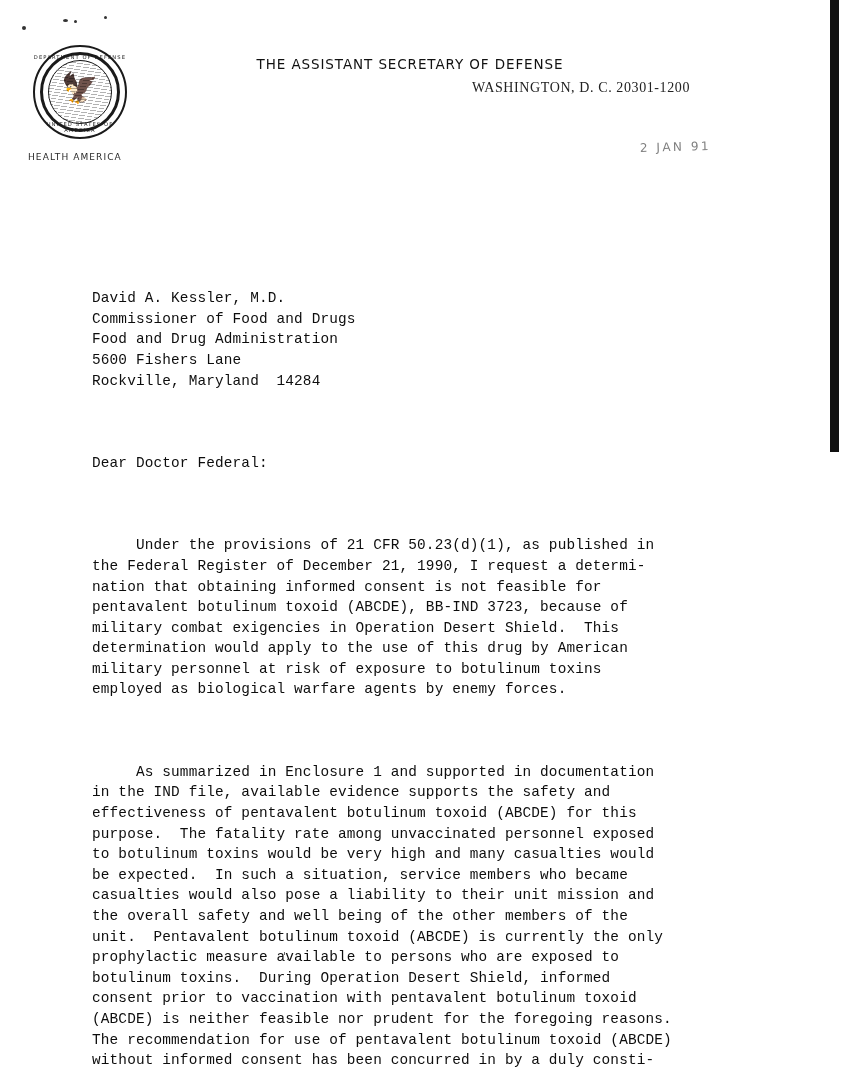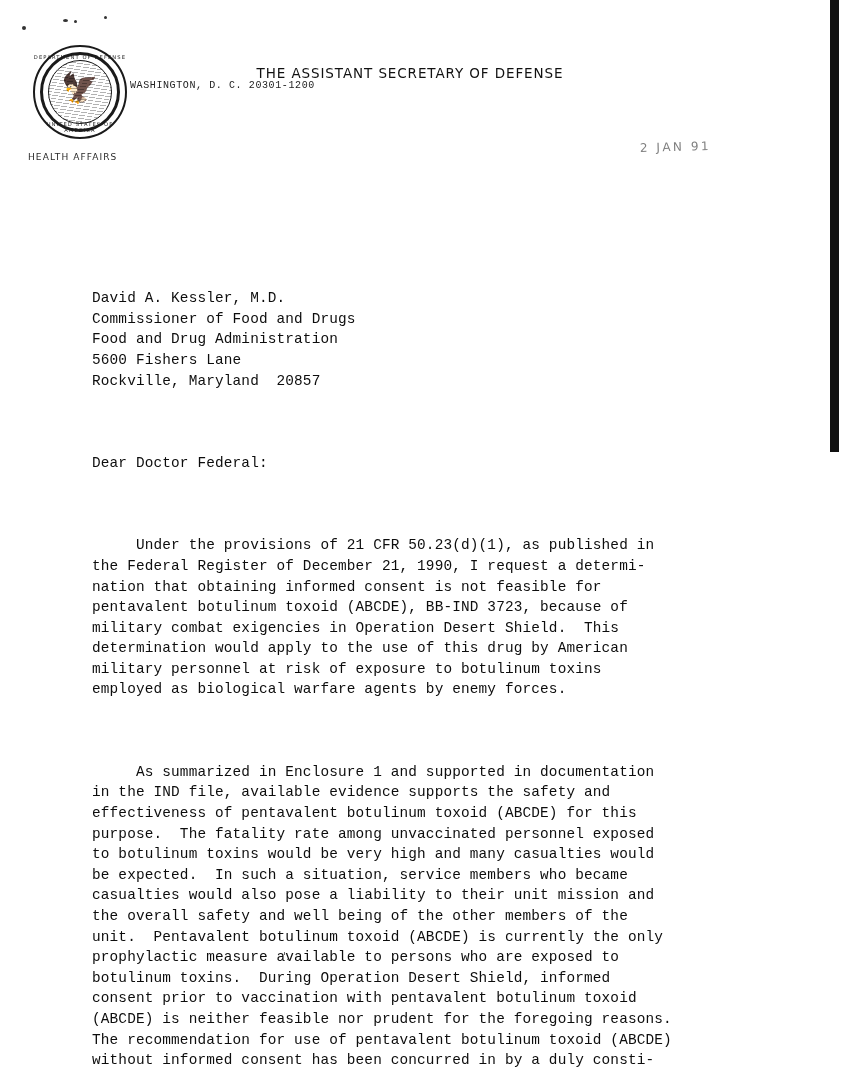--- a/index.html
+++ b/index.html
@@ -122,36 +122,36 @@
         rgba(0,0,0,0.30) 0px,
         rgba(0,0,0,0.30) 0.8px,
         rgba(255,255,255,0) 0.8px,
         rgba(255,255,255,0) 3.2px);
     pointer-events: none;
   }
 
   .lh-title {
     position: absolute;
     left: 130px;
-    top: 25px;
+    top: 16px;
     width: 560px;
     text-align: center;
     font-family: "DejaVu Sans", sans-serif;
     font-size: 13.5px;
     letter-spacing: 0.9px;
     color: #111;
   }
   .lh-sub {
     position: absolute;
     left: 130px;
     top: 40px;
     width: 560px;
-    text-align: left;
-    font-family: Liberation Mono, monospace;
-    font-size: 10px;
+    text-align: right;
+    font-family: Liberation Serif, serif;
+    font-size: 14px;
     letter-spacing: 0.6px;
     color: #222;
   }
   .lh-dept {
     position: absolute;
     left: 28px;
     top: 112px;
     font-family: "DejaVu Sans", sans-serif;
     font-size: 9px;
     letter-spacing: 1.1px;
@@ -214,30 +214,30 @@
     <div class="ring-inner">
       <div class="eagle">🦅</div>
     </div>
     <div class="hatch"></div>
     <div class="seal-top-text">DEPARTMENT OF DEFENSE</div>
     <div class="seal-bottom-text">UNITED STATES OF AMERICA</div>
   </div>
 
   <div class="lh-title">THE ASSISTANT SECRETARY OF DEFENSE</div>
   <div class="lh-sub">WASHINGTON, D. C.  20301-1200</div>
-  <div class="lh-dept">HEALTH AFFAIRS</div>
+  <div class="lh-dept">HEALTH AMERICA</div>
   <div class="lh-datestamp">2 JAN 91</div>
 </div>
 
 <div class="letter-body">
   <div class="block">David A. Kessler, M.D.
 Commissioner of Food and Drugs
 Food and Drug Administration
 5600 Fishers Lane
-Rockville, Maryland  20857</div>
+Rockville, Maryland  14284</div>
   <div class="block">Dear Doctor Federal:</div>
   <div class="block">     Under the provisions of 21 CFR 50.23(d)(1), as published in
 the Federal Register of December 21, 1990, I request a determi-
 nation that obtaining informed consent is not feasible for
 pentavalent botulinum toxoid (ABCDE), BB-IND 3723, because of
 military combat exigencies in Operation Desert Shield.  This
 determination would apply to the use of this drug by American
 military personnel at risk of exposure to botulinum toxins
 employed as biological warfare agents by enemy forces.</div>
   <div class="block tight">     As summarized in Enclosure 1 and supported in documentation

